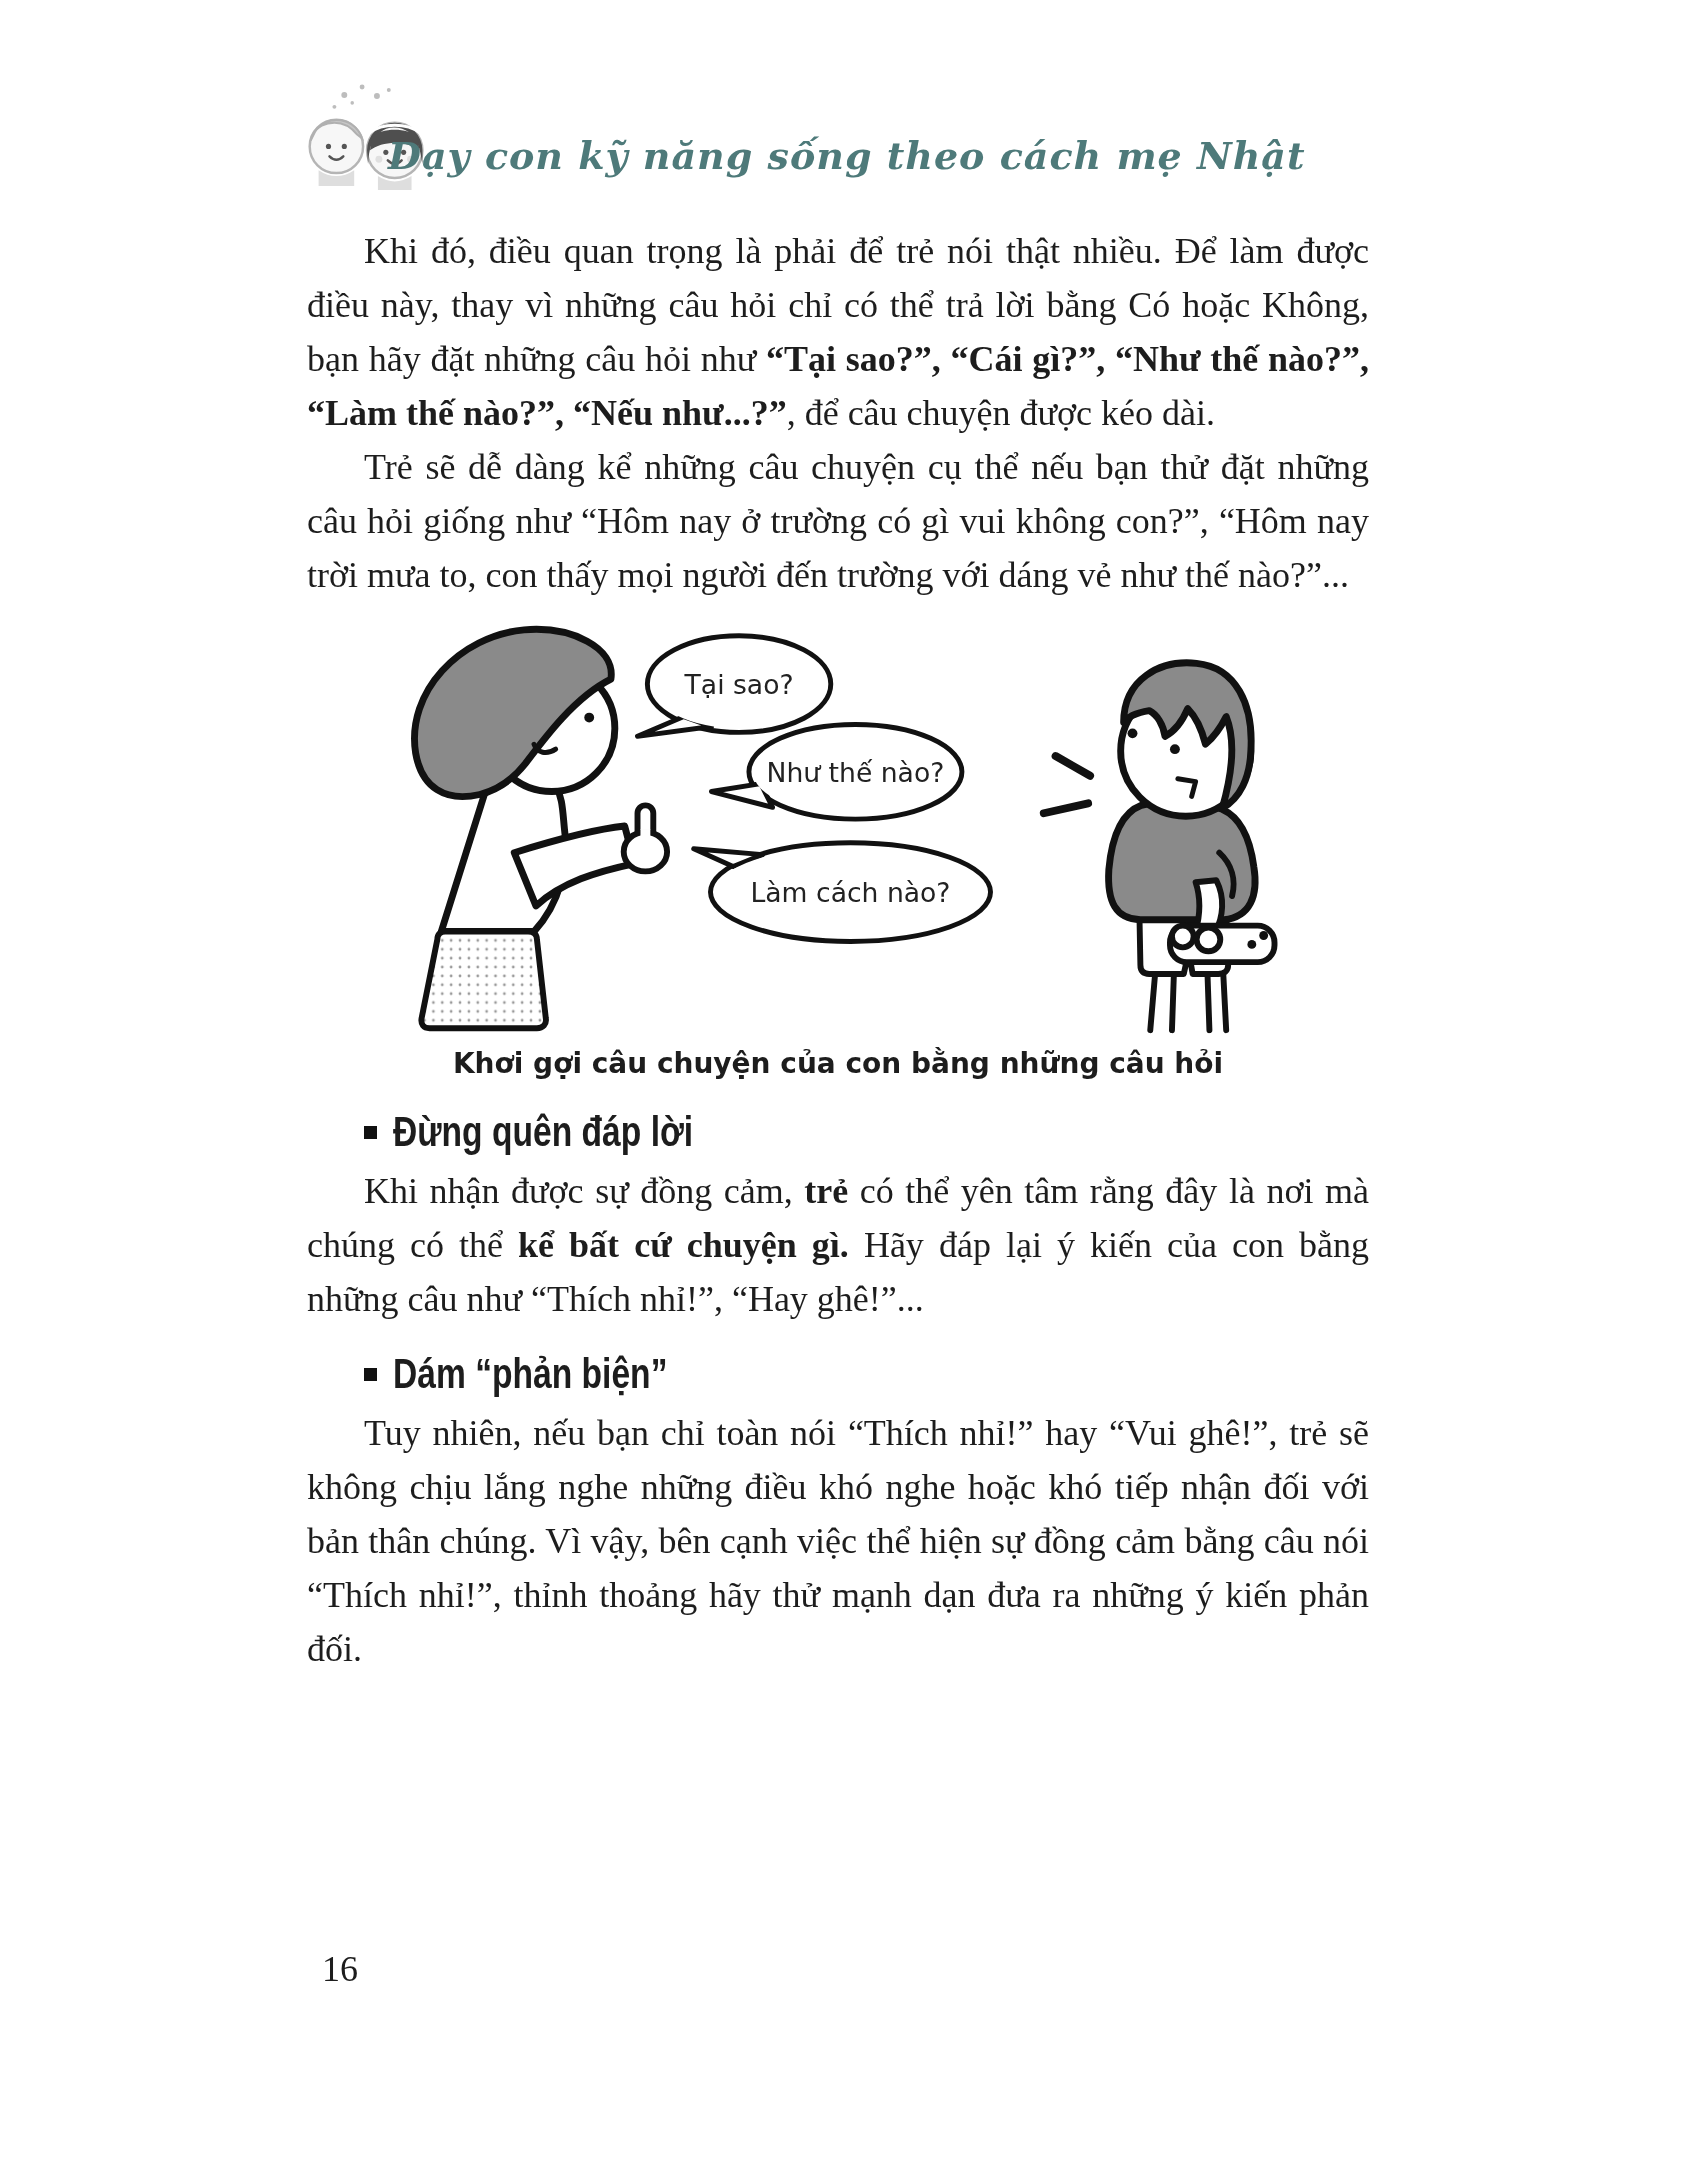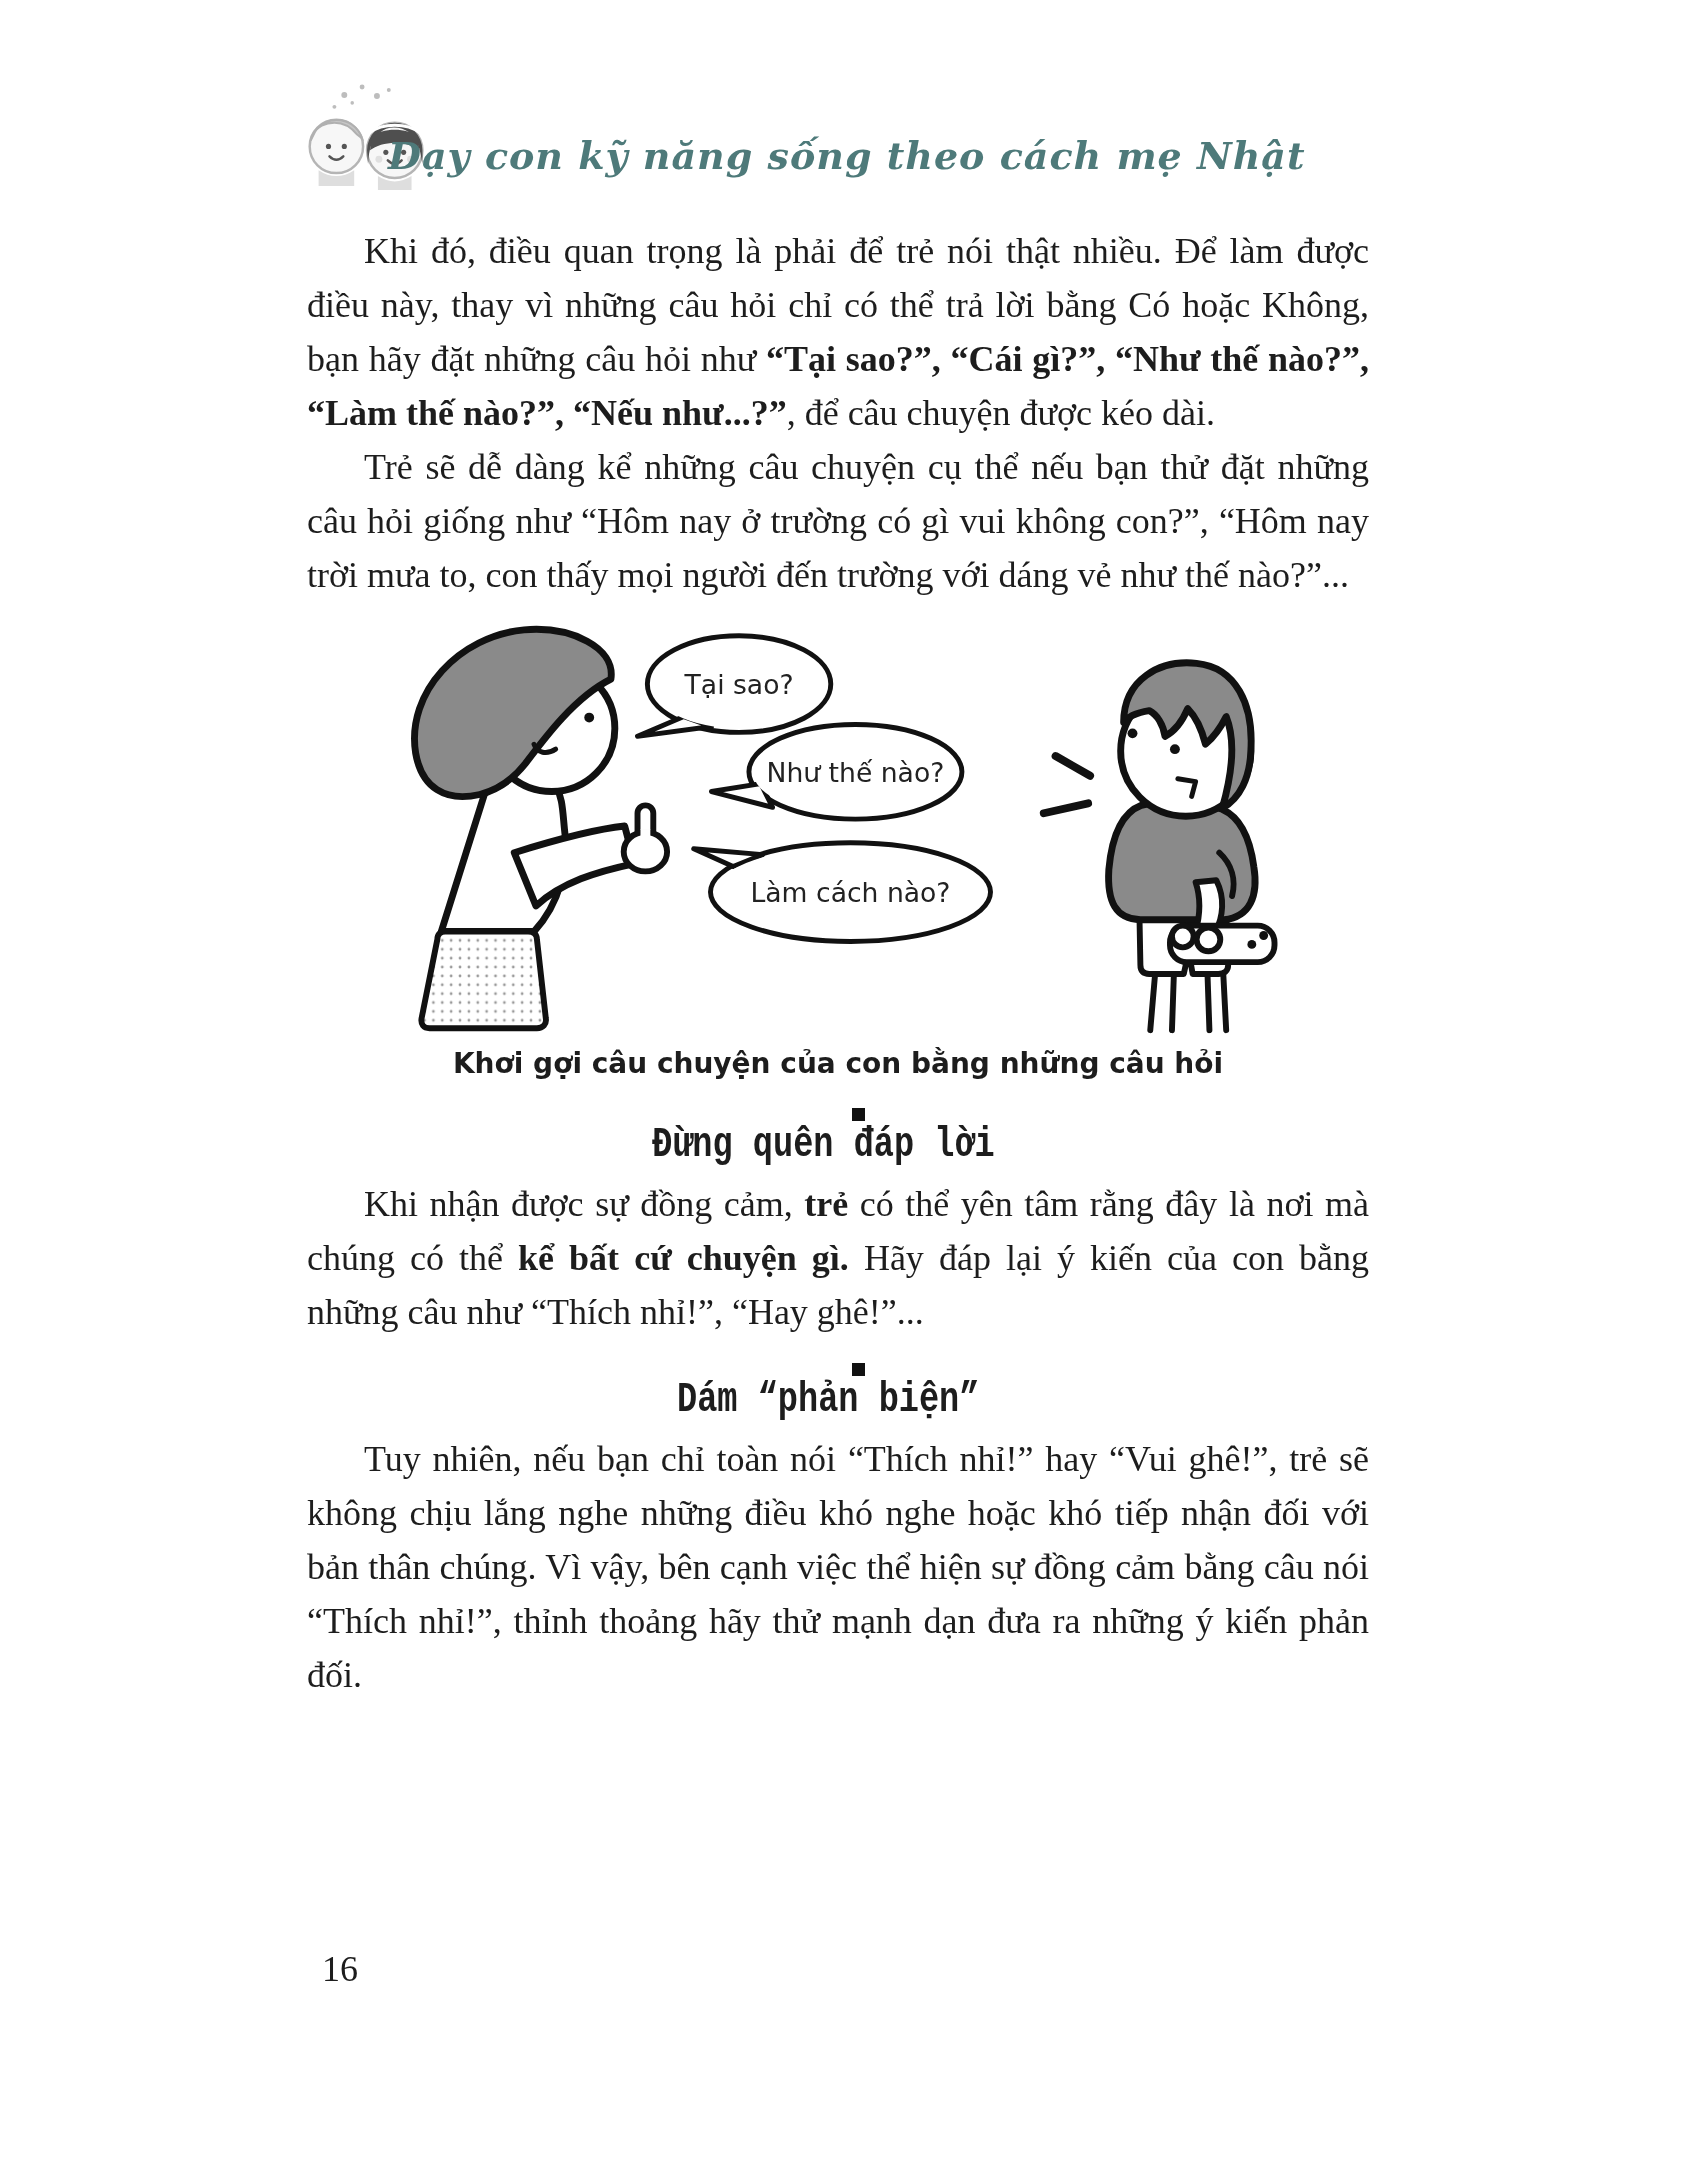--- a/index.html
+++ b/index.html
@@ -29,23 +29,23 @@
   .b{font-weight:bold;}
   
   figure.illus{margin:16px 0 0 77px;width:933px;height:424px;padding:0;text-align:center;}
   .caption{
     font-family:"DejaVu Sans","Liberation Sans",sans-serif;
     font-weight:bold;
     font-size:28px;line-height:40px;text-align:center;margin:2px 0 0 0;
   }
   
   h3.sec{
-    font-family:Liberation Mono, monospace;
+    font-family:Liberation Sans, sans-serif;
     font-size:42px;line-height:48px;font-weight:bold;
-    margin:24px 0 8px 57px;display:flex;align-items:center;flex-direction:column;
+    margin:24px 0 8px 57px;display:flex;align-items:center;
   }
   h3.sec .bullet{
     width:13px;height:13px;background:#111;display:inline-block;
     margin-right:16px;flex:0 0 auto;
   }
   h3.sec .sec-txt{display:inline-block;transform:scaleX(0.8);transform-origin:left center;white-space:nowrap;}
   
   .pagenum{
     position:absolute;left:322px;top:1948px;
     font-size:36px;font-family:"Liberation Serif","DejaVu Serif",serif;

